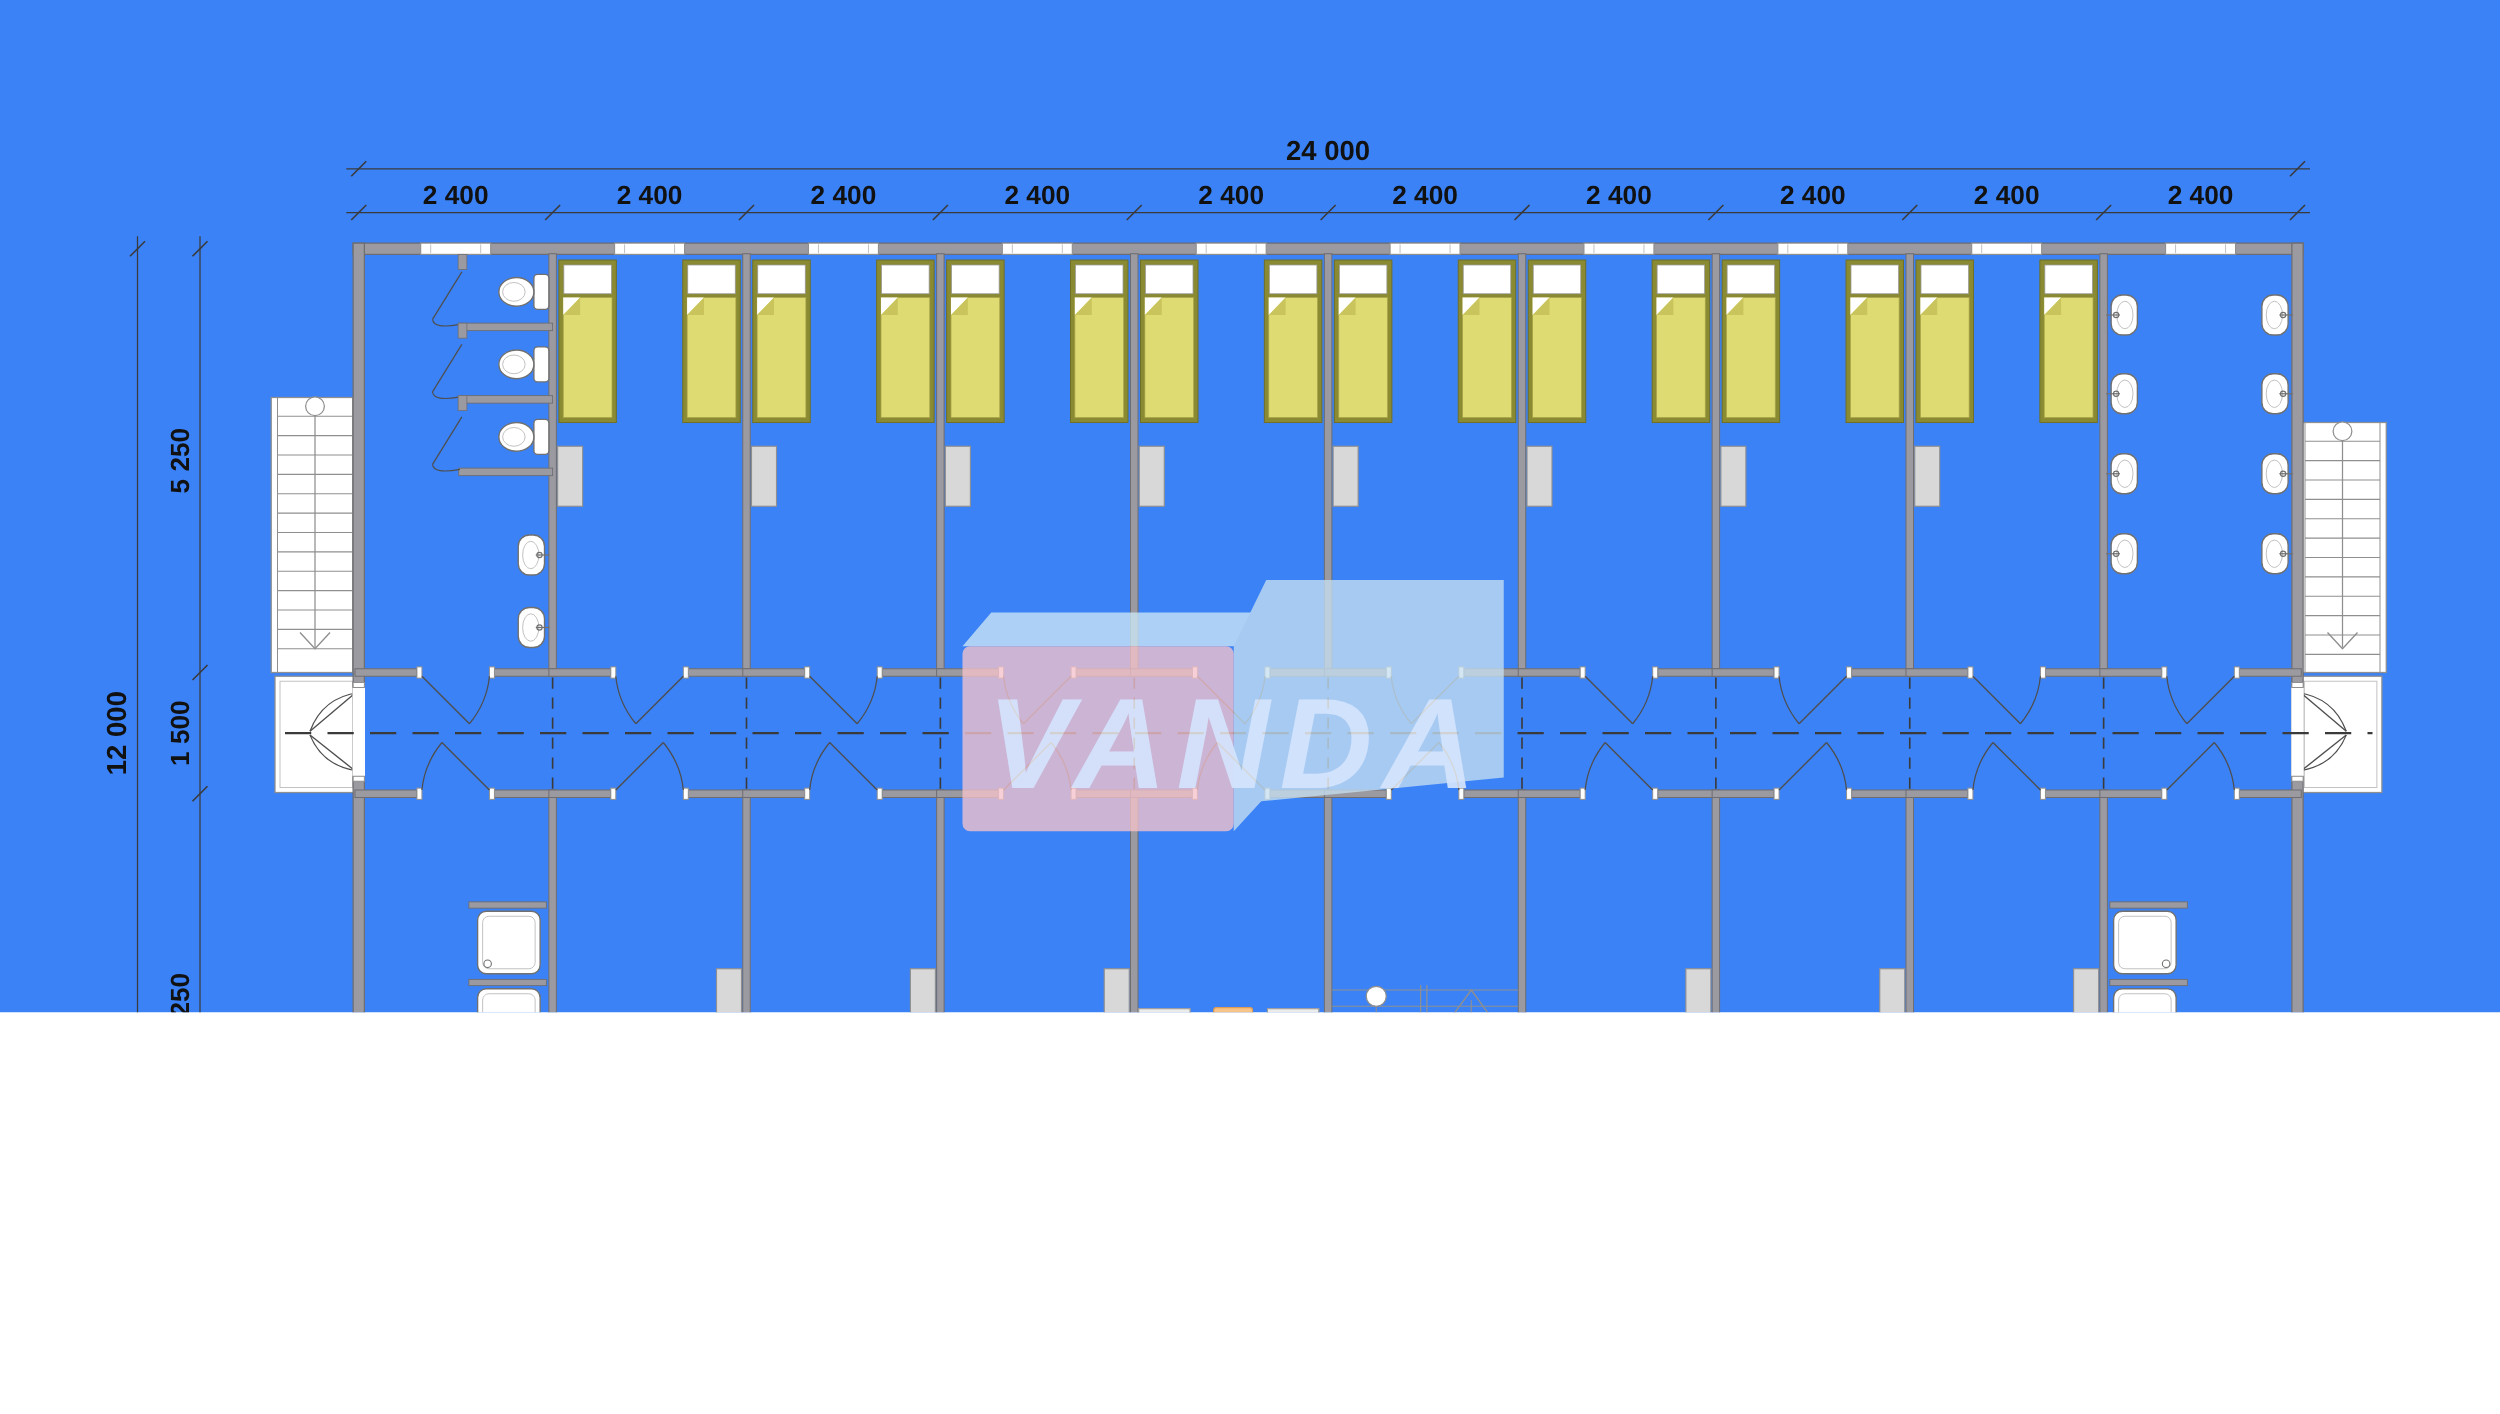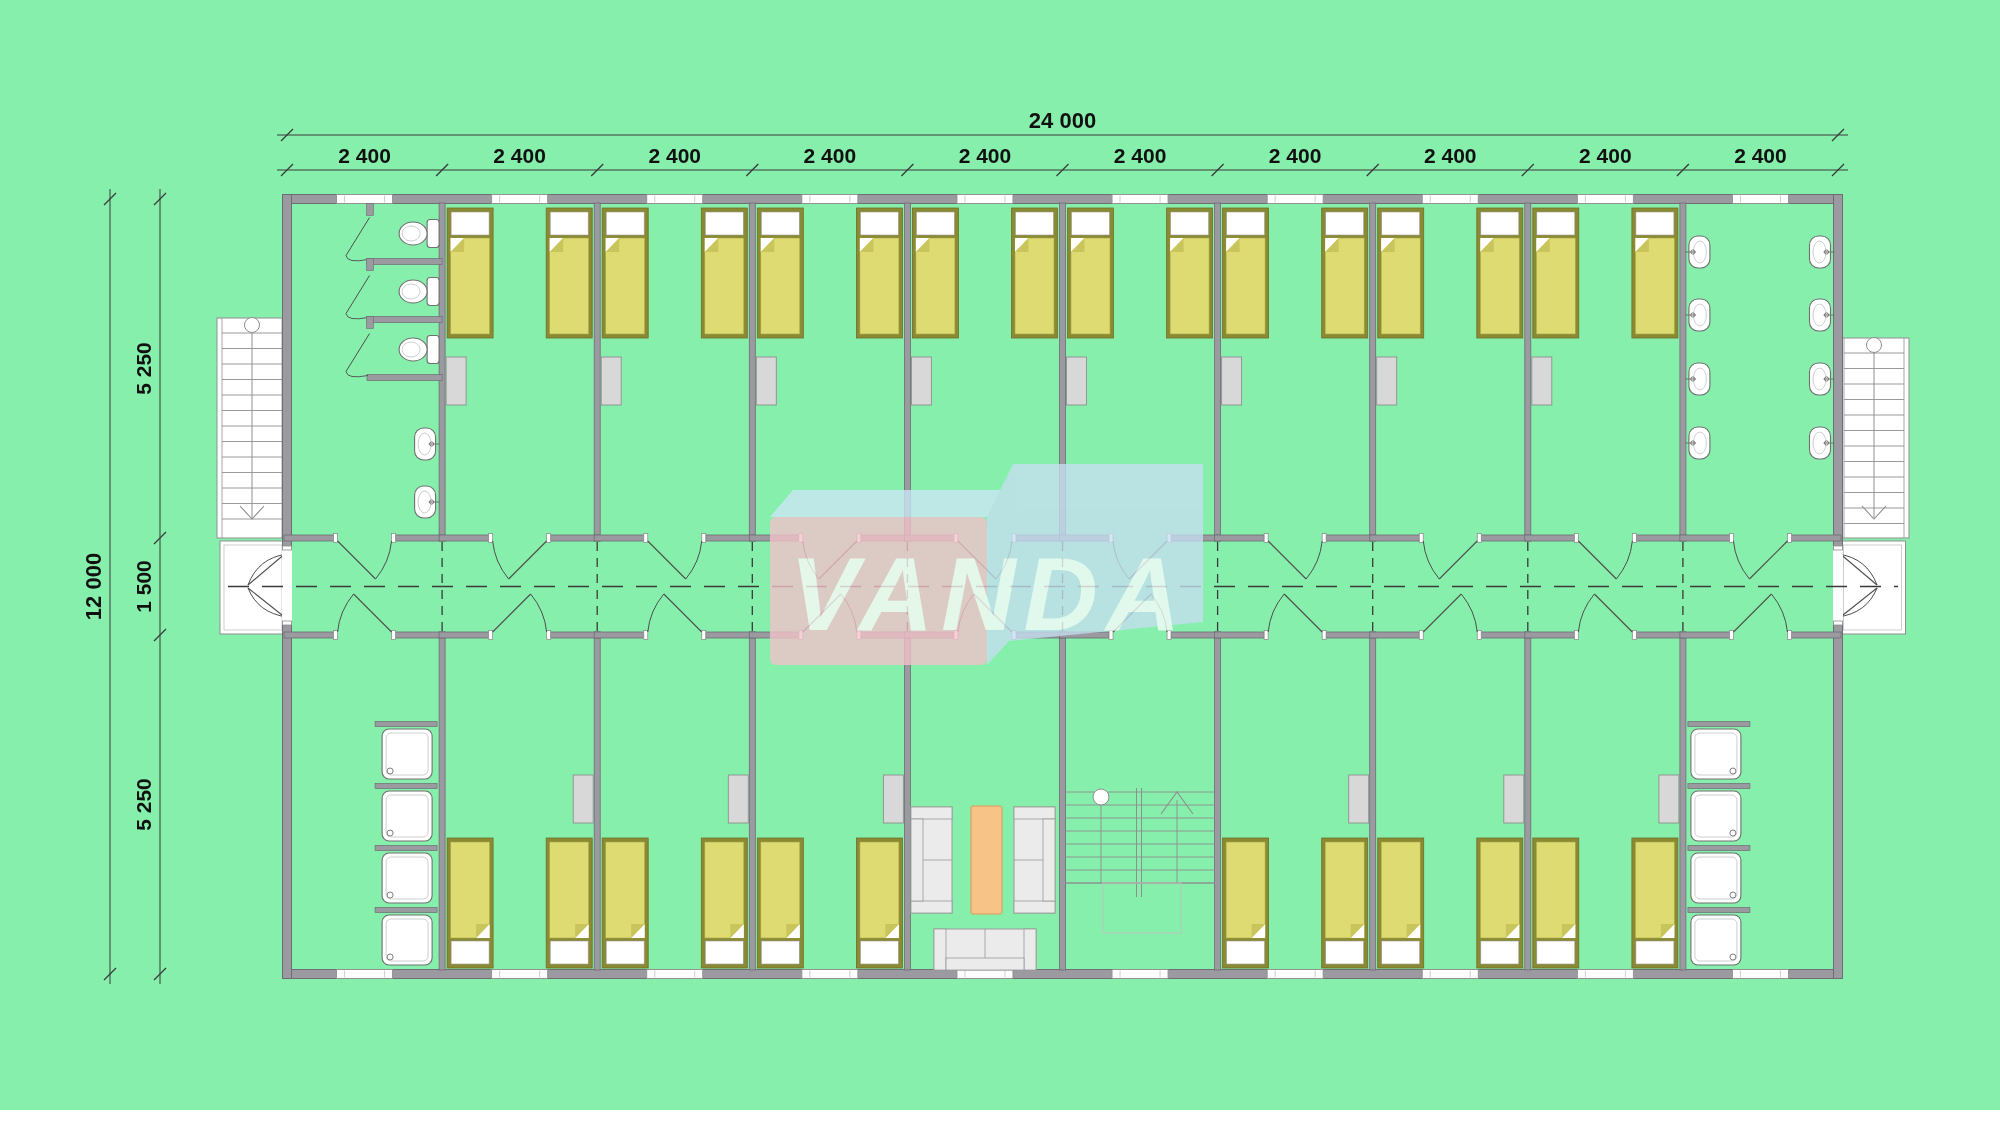--- a/index.html
+++ b/index.html
@@ -1,16 +1,16 @@
 <!DOCTYPE html>
 <html><head>
 <meta charset="utf-8">
 <style>
   html,body{margin:0;padding:0;background:#ffffff;}
-  .canvas{width:2000px;height:1110px;position:relative;background:#86efac;overflow:hidden;
+  .canvas{width:2000px;height:810px;position:relative;background:#3b82f6;overflow:hidden;
           font-family:"Liberation Sans", sans-serif;}
   svg text{font-family:"Liberation Sans", sans-serif;}
 </style>
 </head>
 <body>
 
 <div class="canvas">
   <svg id="plan" width="2000" height="1131" viewBox="0 0 2000 1131">
       <g>
         <rect x="217" y="318" width="70" height="220" fill="#fff" stroke="#8f8f8f" stroke-width="1"></rect>

